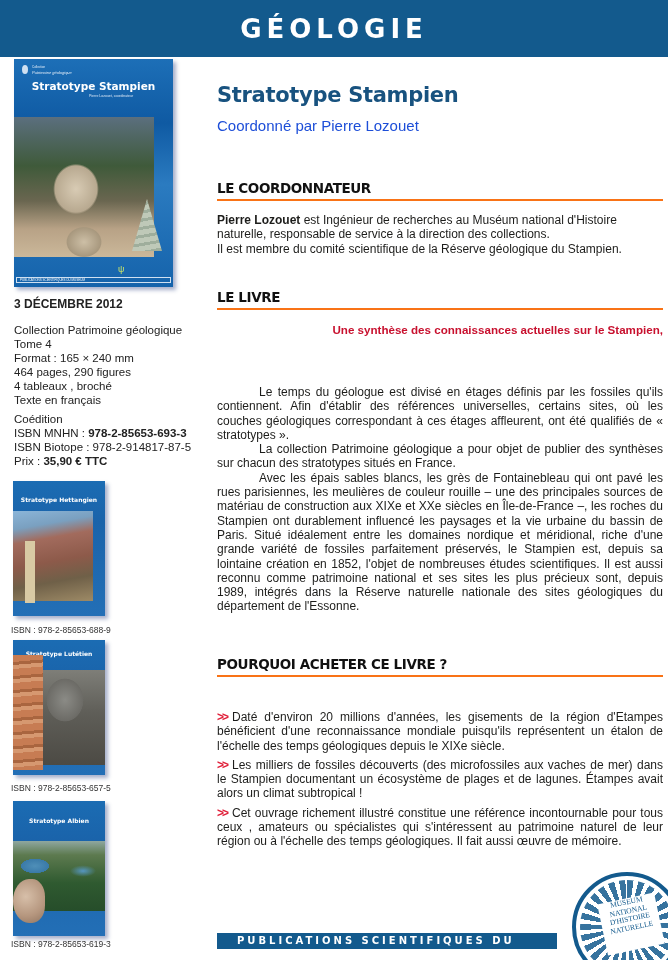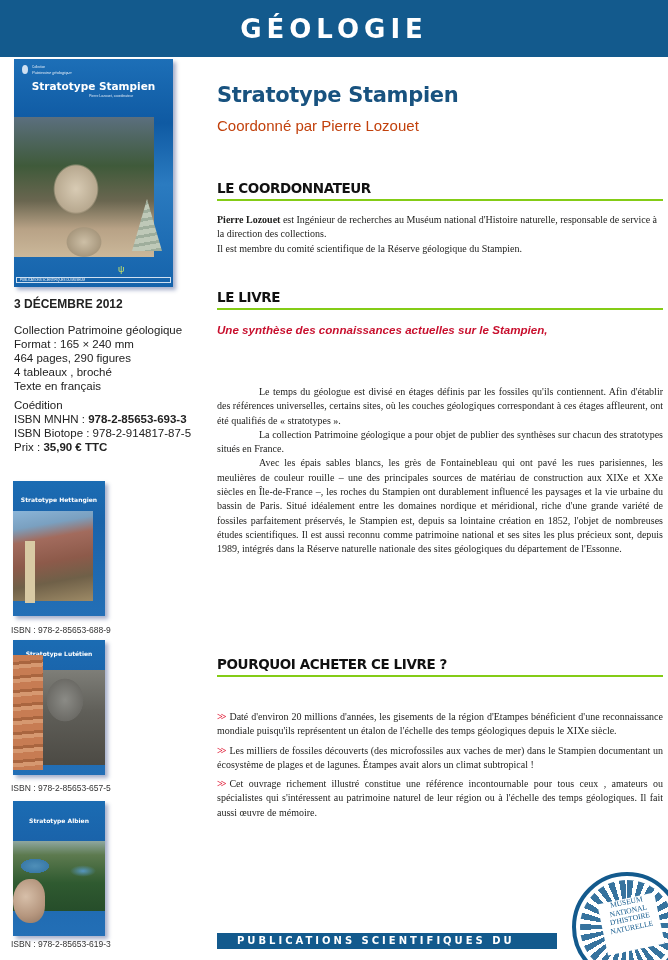--- a/index.html
+++ b/index.html
@@ -69,33 +69,33 @@
   .albien { left: 13px; top: 801px; }
   .albien .photo { position: absolute; left: 0; top: 40px; width: 92px; height: 70px;
     background: radial-gradient(ellipse 20px 10px at 22px 25px, #4f8fb8 0%, #3a7aa8 70%, transparent 72%),
       radial-gradient(ellipse 18px 8px at 70px 30px, #5596c0 0%, transparent 72%),
       linear-gradient(180deg, #8fa7a0 0%, #5d7a4f 20%, #2f5a30 60%, #264d2a 100%); }
   .albien .rock { position: absolute; left: 0; top: 78px; width: 32px; height: 44px;
     border-radius: 50% 40% 40% 50%; background: radial-gradient(circle at 40% 40%, #d7bfa9 0%, #b5967e 60%, #8f7460 100%); }
 
   .isbn { position: absolute; left: 11px; font-size: 8.5px; color: #333; }
   .book-title { position: absolute; left: 217px; top: 83px; color: #18527f; font-weight: bold; font-size: 21px; font-family: "DejaVu Sans", sans-serif; letter-spacing: -0.3px; }
-  .book-sub { position: absolute; left: 217px; top: 117px; color: #c2410c; font-size: 15px; }
+  .book-sub { position: absolute; left: 217px; top: 117px; color: #1d4ed8; font-size: 15px; }
 
   .section-head {
     position: absolute; left: 217px; width: 446px;
     font-weight: bold; font-size: 13.5px; color: #111;
-    border-bottom: 2px solid #84cc16; padding-bottom: 3px;
+    border-bottom: 2px solid #f97316; padding-bottom: 3px;
     font-family: "DejaVu Sans", sans-serif; letter-spacing: -0.4px;
   }
-  .para { position: absolute; left: 217px; width: 446px; font-size: 10px; line-height: 14.3px; color: #1d1d1b; font-family: Liberation Serif, serif; }
+  .para { position: absolute; left: 217px; width: 446px; font-size: 12px; line-height: 14.3px; color: #1d1d1b; }
   .justify { text-align: justify; margin-top: 20px; }
   .indent { text-indent: 42px; }
-  .tagline { position: absolute; left: 217px; width: 446px; top: 322px; text-align: left;
-    color: #c8102e; font-weight: bold; font-style: italic; font-size: 11.6px; line-height: 15px; }
+  .tagline { position: absolute; left: 217px; width: 446px; top: 322px; text-align: right;
+    color: #c8102e; font-weight: bold; font-size: 11.6px; line-height: 15px; }
   .bullet { margin-bottom: 5px; }
   .chev { color: #e0203a; font-weight: bold; letter-spacing: -2px; margin-right: 5px; }
 
   .footer-bar {
     position: absolute; left: 217px; top: 933px; width: 340px; height: 16px;
     background: #135a8d; color: #ffffff; font-weight: bold; font-size: 10px;
     letter-spacing: 3px; line-height: 16px; padding-left: 20px;
     font-family: "DejaVu Sans", sans-serif;
   }
   .seal {
@@ -124,20 +124,21 @@
   <span class="cover-author" style="left:75px;top:35px;">Pierre Lozouet, coordinateur</span>
   <div class="photo"></div>
   <div class="shell"></div>
   <span class="cover-logo" style="left:104px;top:205px;">ψ</span>
   <div class="cover-footer" style="top:218px;">PUBLICATIONS SCIENTIFIQUES DU MUSÉUM</div>
 </div>
 
 <div class="meta">
   <div class="date">3 DÉCEMBRE 2012</div>
   <div>Collection Patrimoine géologique</div>
+  <div>Tome 4</div>
   <div>Format : 165 × 240 mm</div>
   <div>464 pages, 290 figures</div>
   <div>4 tableaux , broché</div>
   <div>Texte en français</div>
   <div class="gap"></div>
   <div>Coédition</div>
   <div><span>ISBN MNHN : </span><b>978-2-85653-693-3</b></div>
   <div>ISBN Biotope : 978-2-914817-87-5</div>
   <div><span>Prix : </span><b>35,90 € TTC</b></div>
 </div>

